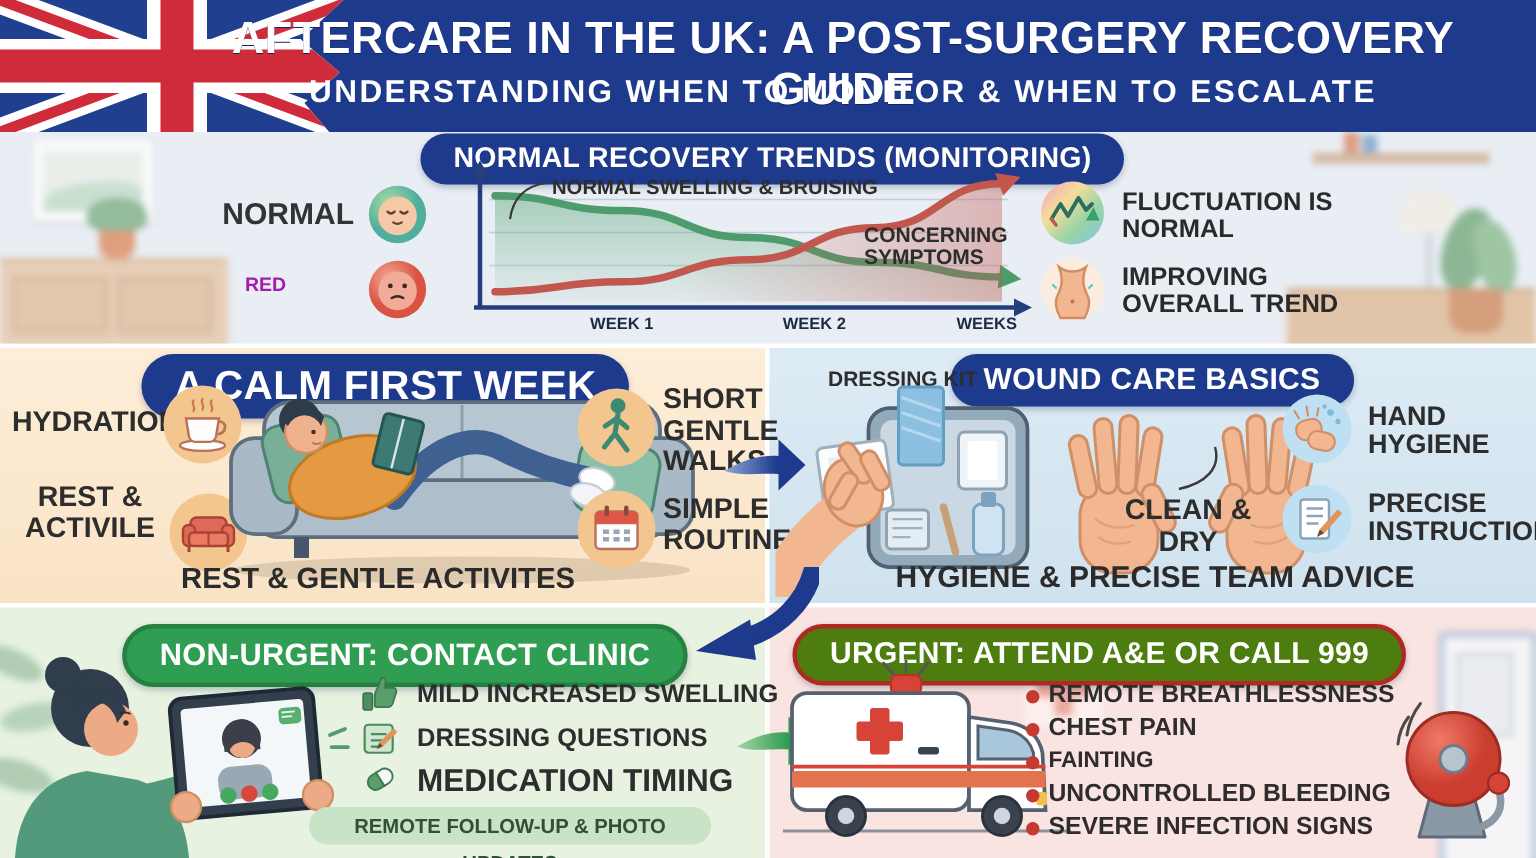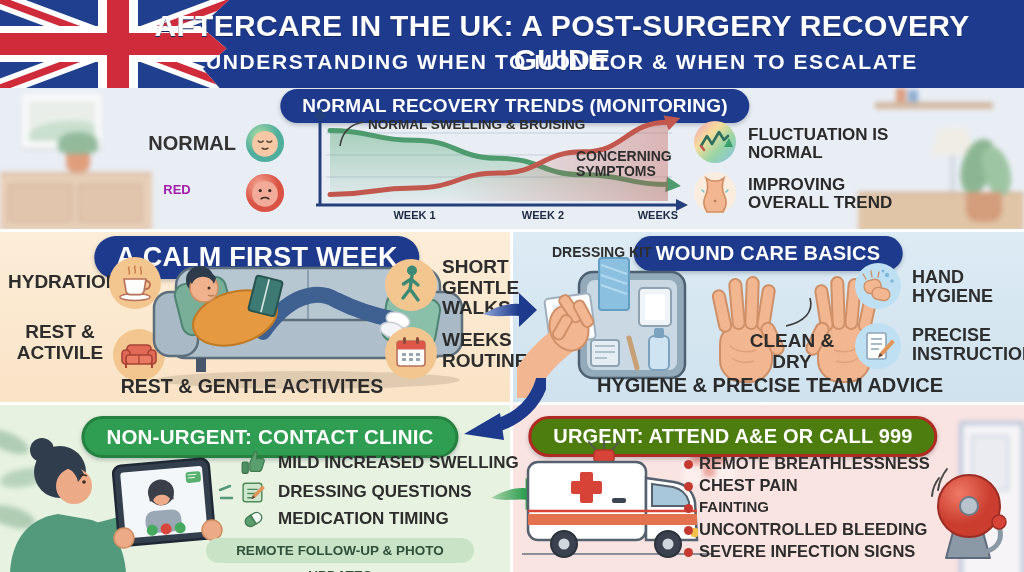--- a/index.html
+++ b/index.html
@@ -237,21 +237,21 @@
     <rect x="32" y="11" width="3" height="7" rx="1.5" fill="#8a4a3a"></rect>
     <g fill="#9aa7b2">
       <rect x="18" y="27" width="4" height="3"></rect>
         <rect x="25" y="27" width="4" height="3"></rect>
         <rect x="32" y="27" width="4" height="3"></rect>
       <rect x="18" y="32" width="4" height="3"></rect>
         <rect x="25" y="32" width="4" height="3"></rect>
         <rect x="32" y="32" width="4" height="3"></rect>
     </g>
   </svg>
-  <div class="lbl" style="left:442px;top:330px;width:88px;font-size:19px;">WEEKS ROUTINE</div>
+  <div class="lbl" style="left:442px;top:330px;width:88px;font-size:19px;">SIMPLE ROUTINE</div>
 
   <div class="caption" style="left:252px;top:375px;font-size:19.5px;">REST &amp; GENTLE ACTIVITES</div>
 
   <div class="pill" style="left:768px;top:236px;background:#1d3a8c;font-size:20px;">WOUND CARE BASICS</div>
 
   <div class="lbl" style="left:552px;top:245px;font-size:14px;white-space:nowrap;">DRESSING KIT</div>
   <svg class="abs" style="left:596px;top:259px;width:40px;height:38px;" viewBox="0 0 40 38">
     <path d="M6 2 C2 16 12 28 30 33" stroke="#3a3a3a" stroke-width="1.6" fill="none"></path>
   </svg>
   <svg class="abs" style="left:517px;top:256px;width:180px;height:142px;" viewBox="0 0 180 142">
@@ -387,21 +387,21 @@
       </g>
   </svg>
   <div class="lbl" style="left:278px;top:483px;font-size:17px;white-space:nowrap;">DRESSING QUESTIONS</div>
 
   <svg class="abs" style="left:240px;top:506px;width:27px;height:27px;" viewBox="0 0 26 26">
     <g transform="rotate(-32 13 13)">
       <path d="M13 8 H9.5 A5 5 0 0 0 9.5 18 H13 Z" fill="#5b9e6e" stroke="#3e7a50" stroke-width="1.2"></path>
       <path d="M13 8 H16.5 A5 5 0 0 1 16.5 18 H13 Z" fill="#f6f8f6" stroke="#3e7a50" stroke-width="1.2"></path>
     </g>
   </svg>
-  <div class="lbl" style="left:278px;top:510px;font-size:17px;white-space:nowrap;">MEDICATION TIMING</div>
+  <div class="lbl" style="left:278px;top:510px;font-size:21px;white-space:nowrap;">MEDICATION TIMING</div>
 
   <div class="abs" style="left:206px;top:538px;width:268px;height:25px;background:#c9e3c6;border-radius:13px;
               font-weight:bold;font-size:13.5px;color:#30503a;text-align:center;line-height:25px;">REMOTE FOLLOW-UP &amp; PHOTO UPDATES</div>
 
   <div class="pill" style="left:733px;top:416px;background:#4d7c0f;font-size:20px;border:3px solid #b02a24;">URGENT: ATTEND A&amp;E OR CALL 999</div>
 
   <svg class="abs" style="left:516px;top:440px;width:205px;height:124px;" viewBox="0 0 205 124">
     <line x1="6" y1="114" x2="198" y2="114" stroke="#8a8f98" stroke-width="2"></line>
     <path d="M80 10 l-7 -8 M88 8 v-8 M96 10 l7 -8" stroke="#555" stroke-width="1.8" stroke-linecap="round"></path>
     <rect x="78" y="10" width="20" height="13" rx="4" fill="#d84338" stroke="#b53528" stroke-width="1.5"></rect>

